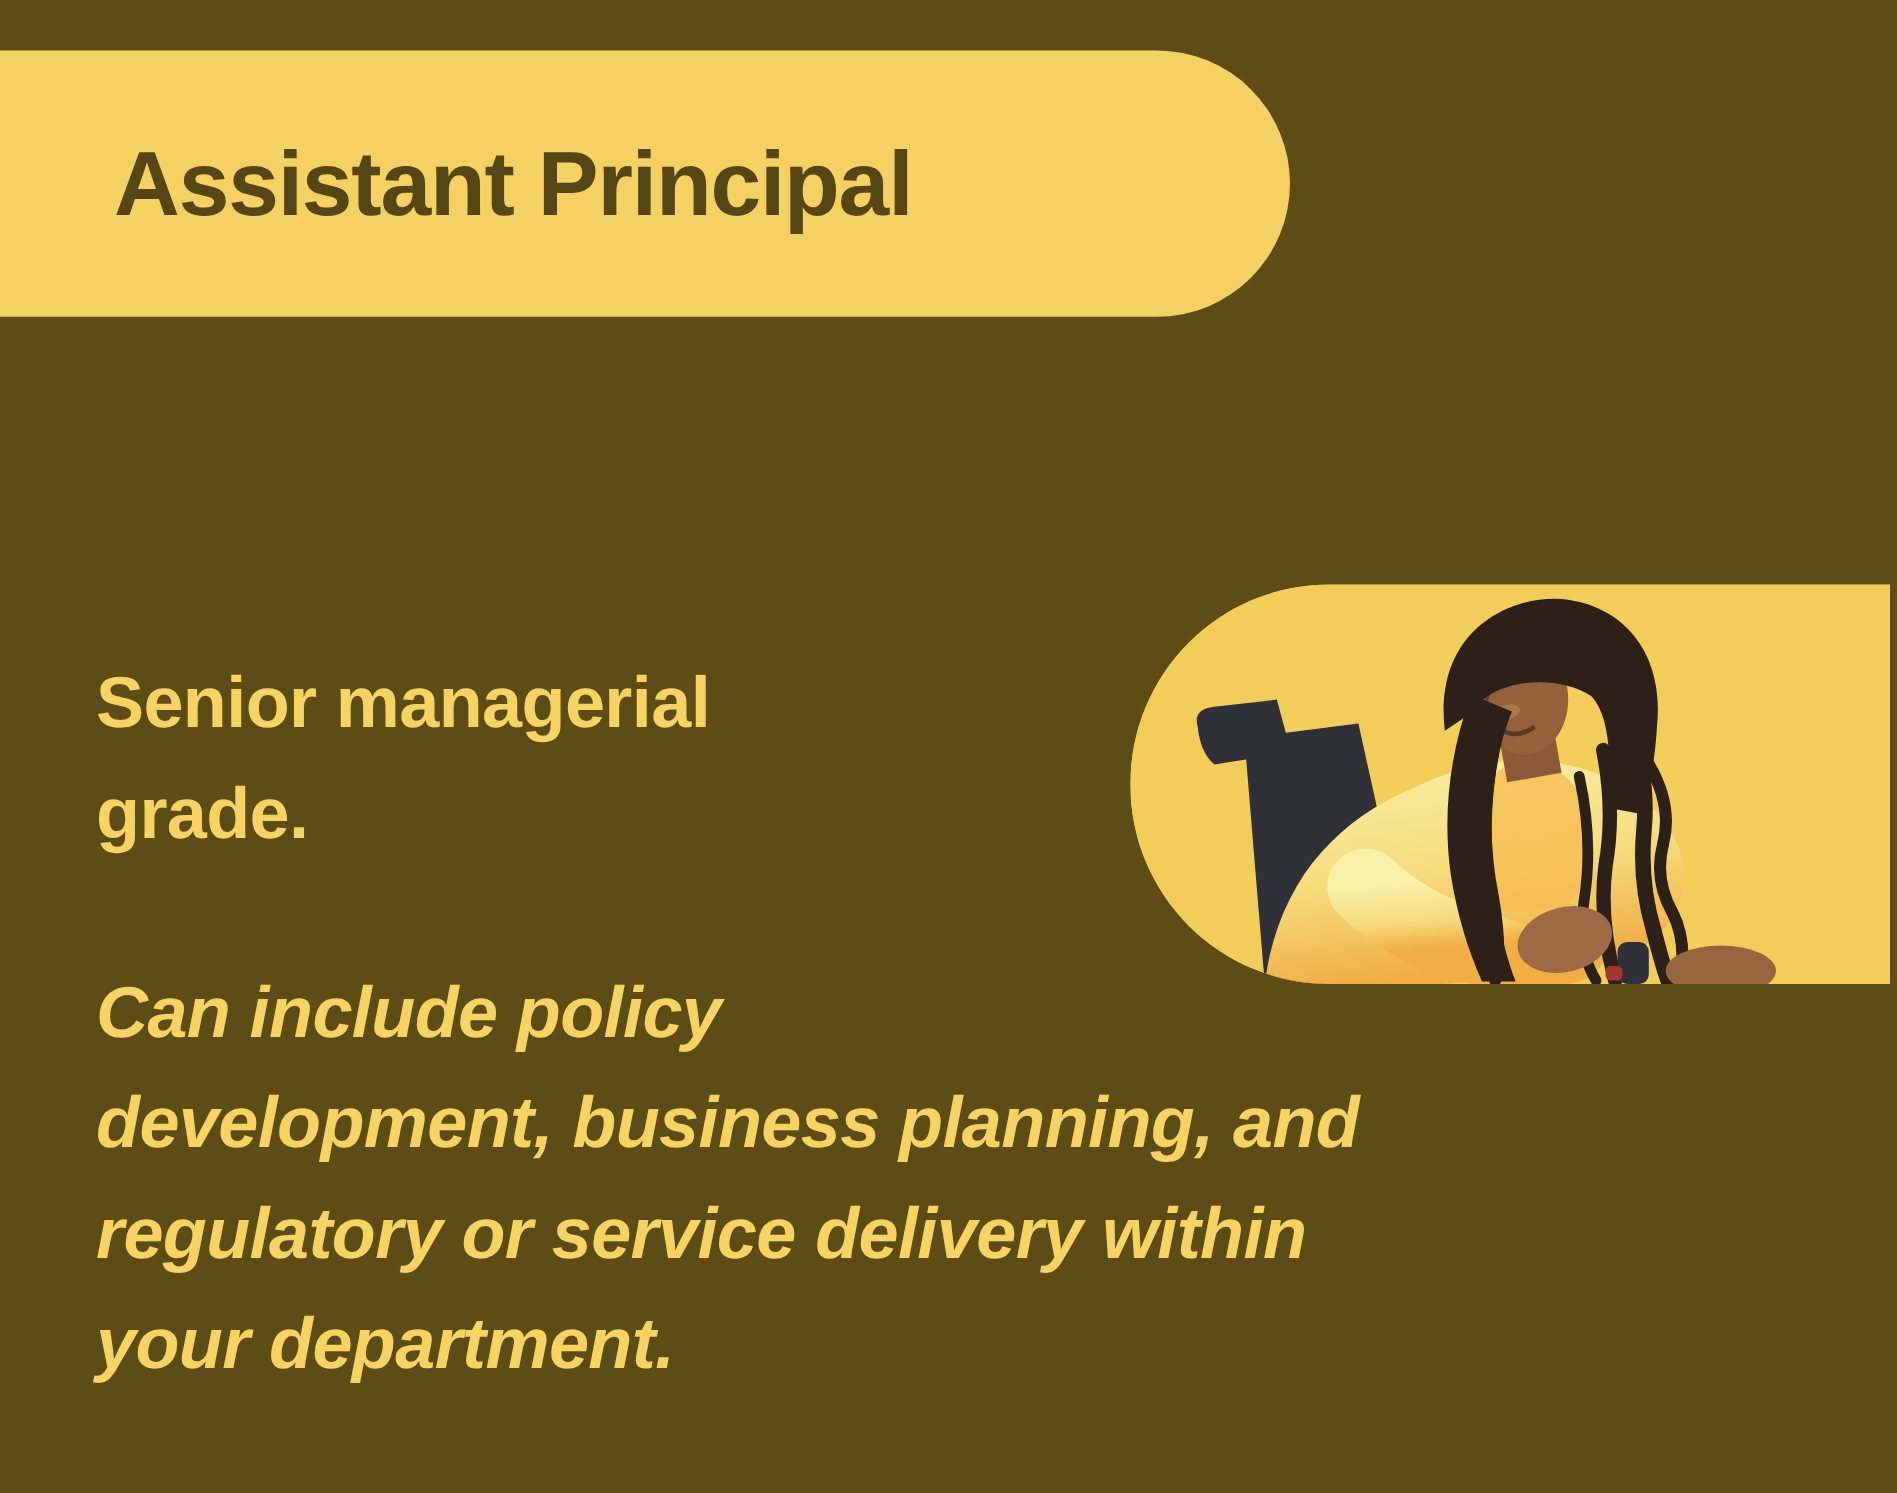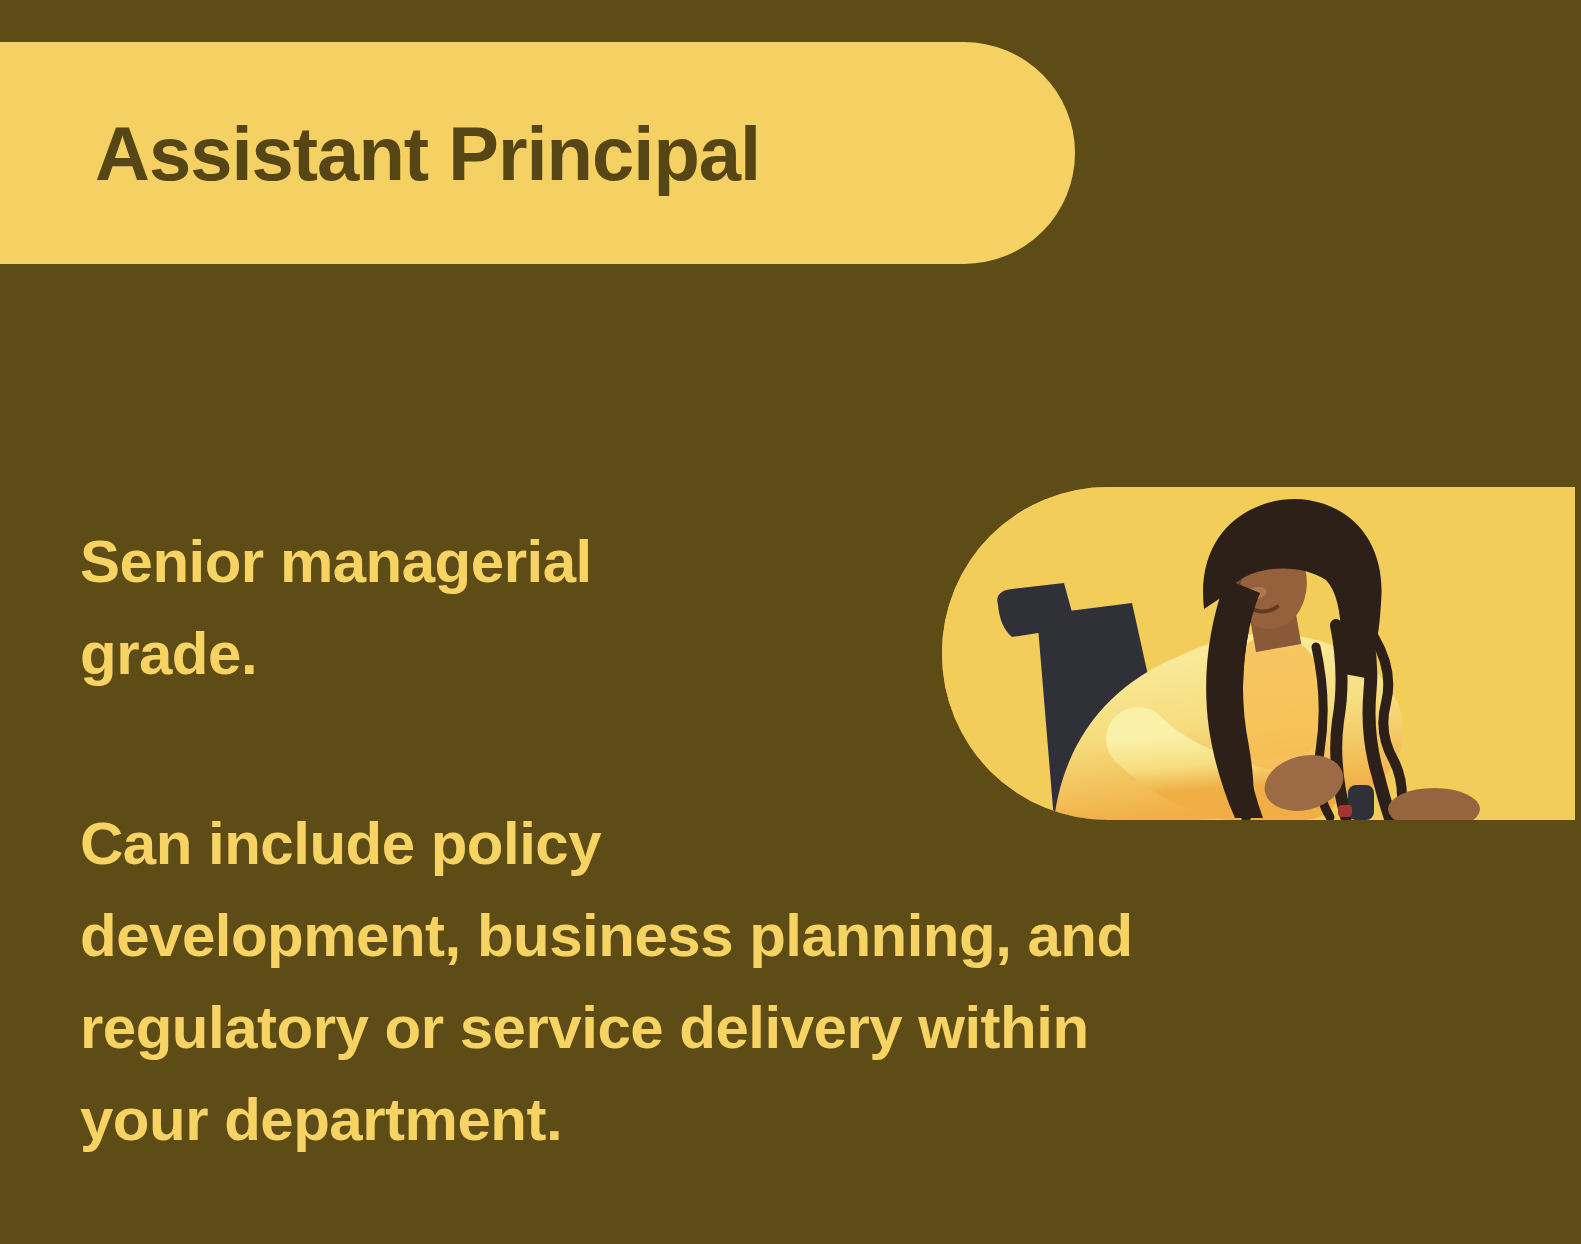--- a/index.html
+++ b/index.html
@@ -34,22 +34,22 @@
     position: absolute;
     left: 80px;
     color: var(--text-yellow, #f6d363);
     font-weight: bold;
     font-size: 60px;
     line-height: 92px;
     letter-spacing: -0.5px;
     white-space: pre-line;
   }
   .salary { top: 346px; }
-  .grade { top: 516px; }
-  .description { top: 798px; }
+  .grade { top: 540px; }
+  .description { top: 798px; font-style: italic; }
   .photo {
     position: absolute;
     top: 487px; left: 942px;
     width: 633px; height: 333px;
     border-radius: 166px 0 0 166px;
     overflow: hidden;
     background: var(--photo-yellow, #f2cd5a);
   }
   .photo svg { display: block; width: 100%; height: 100%; }
 </style>

